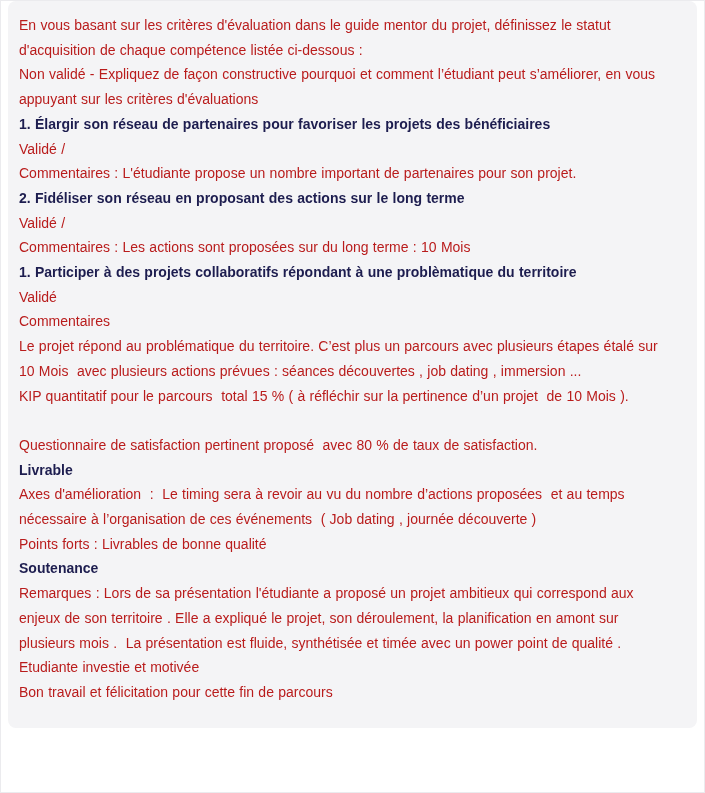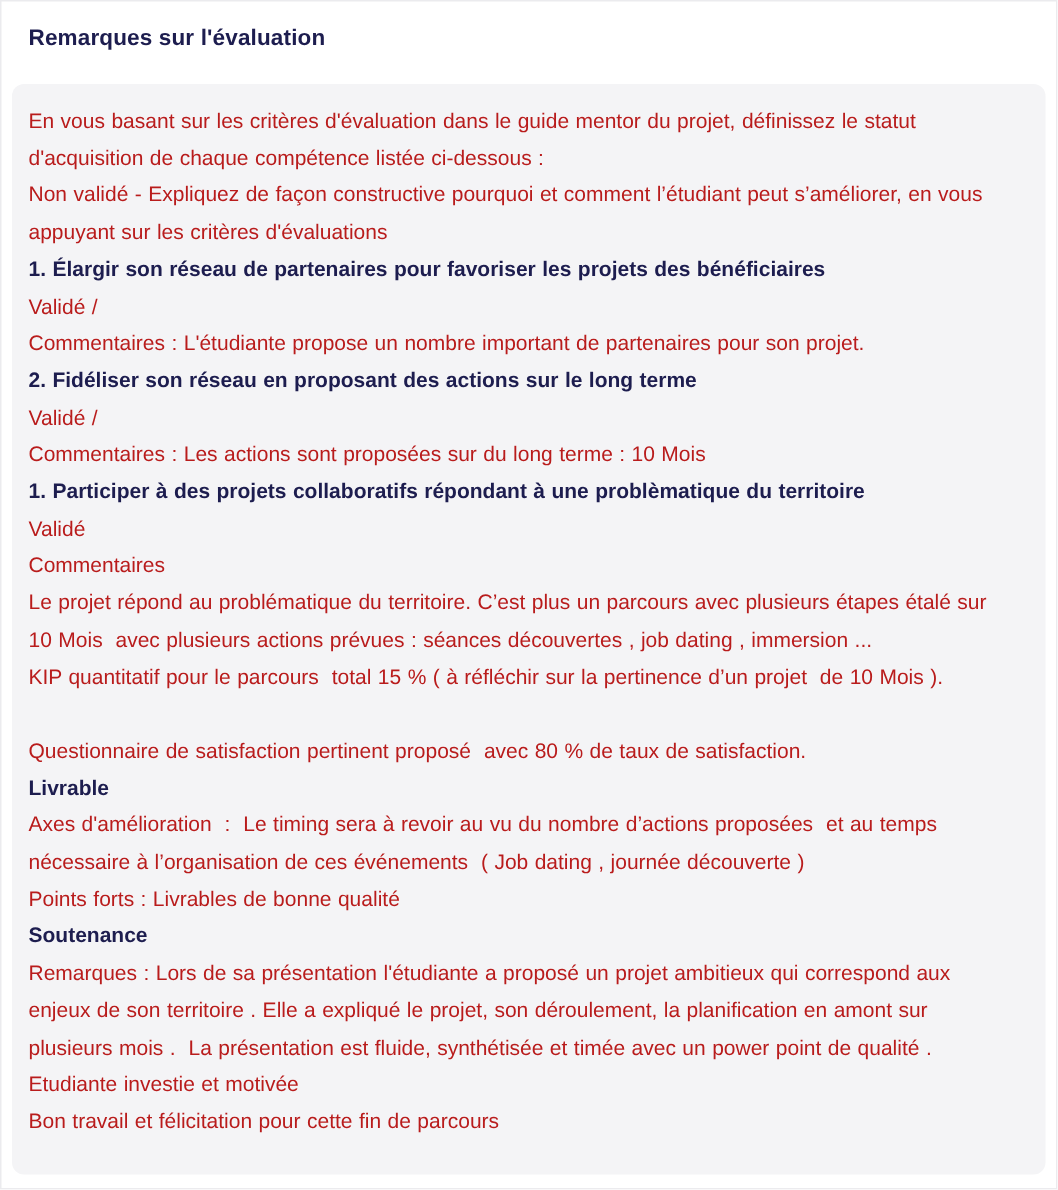--- a/index.html
+++ b/index.html
@@ -49,23 +49,20 @@
     color: #1d1d4f;
   }
   .panel p.blank {
     height: 24.7px;
   }
 </style>
 </head>
 <body>
 
 <div class="card">
-  <div class="card-header">
-    <span class="card-title">Remarques sur l'évaluation</span>
-  </div>
   <div class="panel">
       <p class="">En vous basant sur les critères d'évaluation dans le guide mentor du projet, définissez le statut d'acquisition de chaque compétence listée ci-dessous :</p>
       <p class="">Non validé - Expliquez de façon constructive pourquoi et comment l’étudiant peut s’améliorer, en vous appuyant sur les critères d'évaluations</p>
       <p class="bold">1. Élargir son réseau de partenaires pour favoriser les projets des bénéficiaires</p>
       <p class="">Validé /</p>
       <p class="">Commentaires : L'étudiante propose un nombre important de partenaires pour son projet.</p>
       <p class="bold">2. Fidéliser son réseau en proposant des actions sur le long terme</p>
       <p class="">Validé /</p>
       <p class="">Commentaires : Les actions sont proposées sur du long terme : 10 Mois</p>
       <p class="bold">1. Participer à des projets collaboratifs répondant à une problèmatique du territoire</p>

